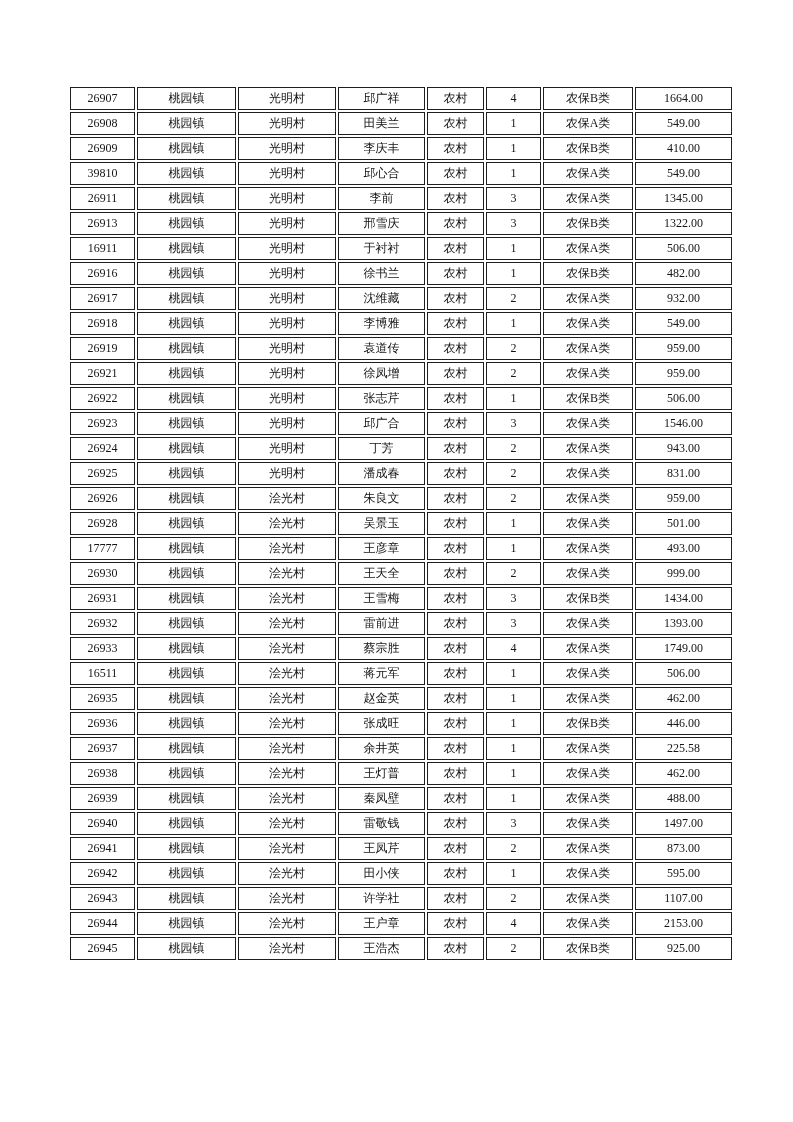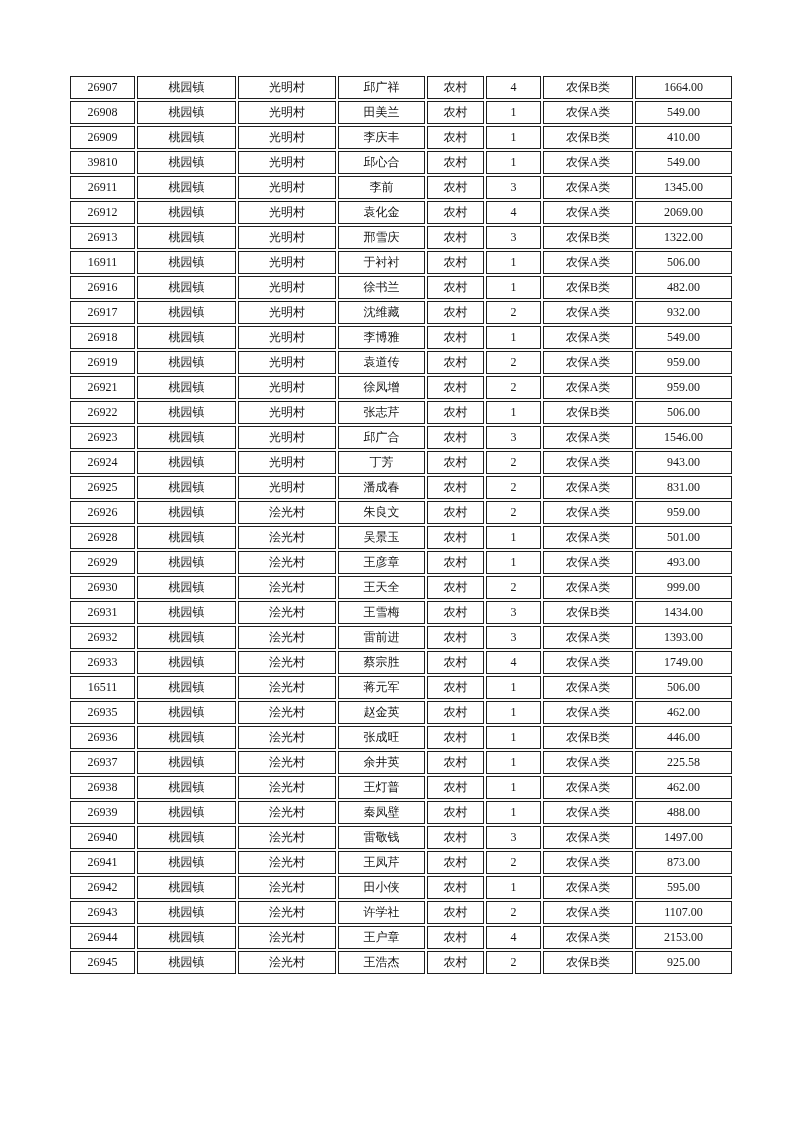--- a/index.html
+++ b/index.html
@@ -12,21 +12,21 @@
     width: 793px;
     height: 1122px;
     background: #ffffff;
     margin: 0 auto;
     overflow: hidden;
     font-family: "Liberation Serif", "DejaVu Serif", serif;
   }
   table.roster {
     position: absolute;
     left: 68px;
-    top: 74px;
+    top: 85px;
     border-collapse: separate;
     border-spacing: 2px;
     table-layout: fixed;
   }
   table.roster td {
     box-sizing: border-box;
     border: 1px solid #1f1f1f;
     height: 23px;
     padding: 0 2px;
     text-align: center;
@@ -98,30 +98,20 @@
           <td>26911</td>
           <td>桃园镇</td>
           <td>光明村</td>
           <td>李前</td>
           <td>农村</td>
           <td>3</td>
           <td>农保A类</td>
           <td>1345.00</td>
         </tr>
         <tr>
-          <td>26912</td>
-          <td>桃园镇</td>
-          <td>光明村</td>
-          <td>袁化金</td>
-          <td>农村</td>
-          <td>4</td>
-          <td>农保A类</td>
-          <td>2069.00</td>
-        </tr>
-        <tr>
           <td>26913</td>
           <td>桃园镇</td>
           <td>光明村</td>
           <td>邢雪庆</td>
           <td>农村</td>
           <td>3</td>
           <td>农保B类</td>
           <td>1322.00</td>
         </tr>
         <tr>
@@ -238,21 +228,21 @@
           <td>26928</td>
           <td>桃园镇</td>
           <td>浍光村</td>
           <td>吴景玉</td>
           <td>农村</td>
           <td>1</td>
           <td>农保A类</td>
           <td>501.00</td>
         </tr>
         <tr>
-          <td>26929</td>
+          <td>17777</td>
           <td>桃园镇</td>
           <td>浍光村</td>
           <td>王彦章</td>
           <td>农村</td>
           <td>1</td>
           <td>农保A类</td>
           <td>493.00</td>
         </tr>
         <tr>
           <td>26930</td>

